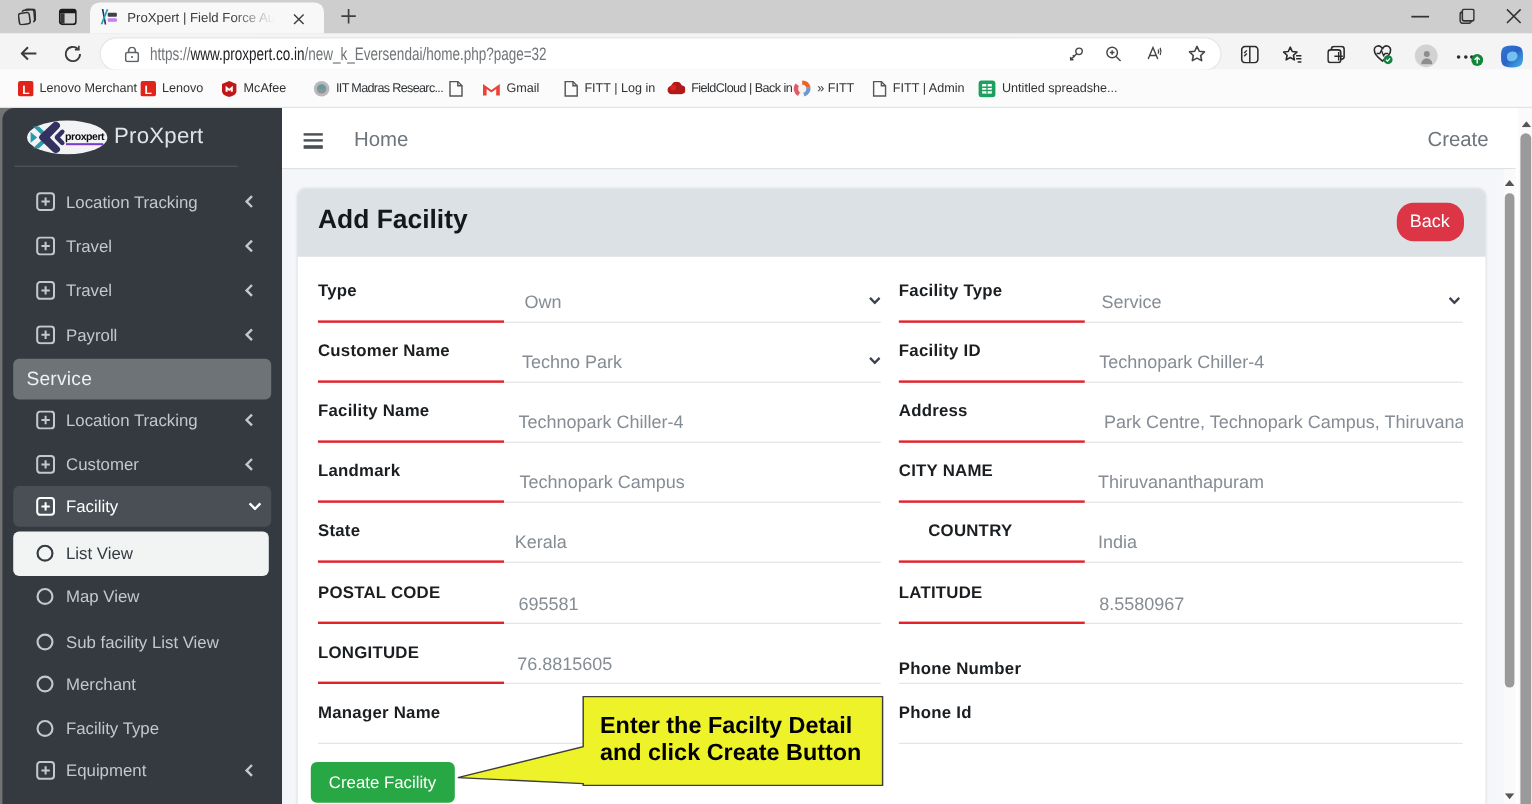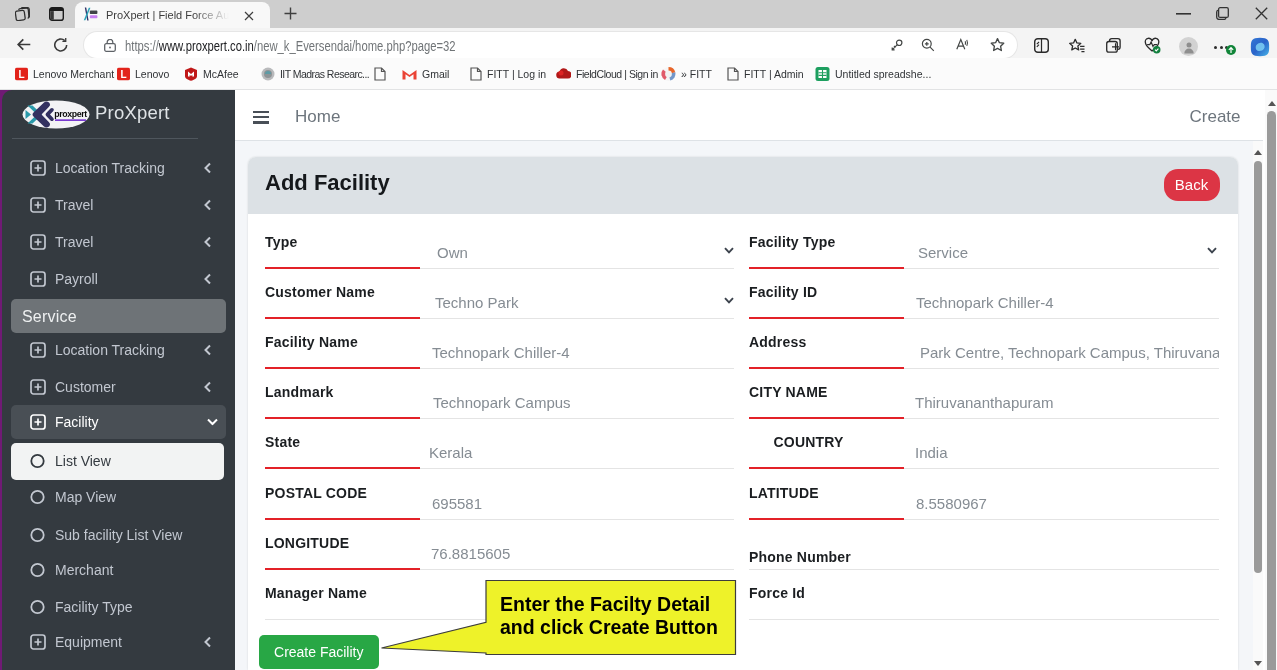--- a/index.html
+++ b/index.html
@@ -11,21 +11,21 @@
 #titlebar { position:absolute; left:0; top:0; width:1277px; height:28px; background:#cecece; }
 #tab { position:absolute; left:75px; top:2px; width:195px; height:26px; background:#f8f8f8; border-radius:8px 8px 0 0; }
 .tabtitle { position:absolute; left:31px; top:6.5px; font-size:11px; color:#3c3c3c; white-space:nowrap; width:136px; overflow:hidden; }
 #toolbar { position:absolute; left:0; top:28px; width:1277px; height:30px; background:#f4f4f4; }
 #pill { position:absolute; left:84px; top:4px; width:933px; height:26px; background:#fff; border-radius:13px; box-shadow:0 0 0 1px #e6e6e6; }
 #bookmarks { position:absolute; left:0; top:58px; width:1277px; height:32px; background:#fbfbfb; border-bottom:1px solid #e2e3e4; font-size:10.5px; color:#303336; }
 .bm { position:absolute; top:50%; transform:translateY(-50%); display:flex; align-items:center; white-space:nowrap; }
 .bm span { margin-left:5px; }
 
 
-#app { position:absolute; left:0; top:90px; width:1277px; height:580px; background:#701a75; }
+#app { position:absolute; left:0; top:90px; width:1277px; height:580px; background:#737373; }
 #sidebar { position:absolute; left:2px; top:0; width:233px; height:580px; background:#343a40; border-radius:10px 0 0 0; }
 #main { position:absolute; left:235px; top:0; width:1030px; height:580px; background:#f4f6f9; }
 #navbar { position:absolute; left:0; top:0; width:1030px; height:51px; background:#fff; border-bottom:1px solid #dee2e6; }
 #card { position:absolute; left:12.5px; top:67px; width:990px; height:513px; background:#fff; border-radius:8px 8px 0 0; box-shadow:0 0 2px rgba(0,0,0,.15); }
 #cardhead { position:absolute; left:0; top:0; width:990px; height:57px; background:#dce1e5; border-radius:8px 8px 0 0; }
 
 .menuitem { position:absolute; left:0; width:233px; height:37px; color:#c2c7d0; font-size:14px; }
 .menuitem .txt { position:absolute; left:53px; top:50%; transform:translateY(-50%); white-space:nowrap; }
 .mic { position:absolute; left:28px; top:50%; transform:translateY(-50%); }
 .chv { position:absolute; right:24px; top:50%; transform:translateY(-50%); }
@@ -197,21 +197,21 @@
           <path d="M1 1 H7.5 L11 4.5 V13 H1 Z"></path>
           <path d="M7.5 1 V4.5 H11"></path>
         </svg>
         <span style="">FITT | Log in</span>
       </div>
     <div class="bm" style="left:556px">
         <svg width="15" height="11" viewBox="0 0 15 11">
           <path d="M4 10.5 a3.5 3.5 0 0 1 -0.5 -7 a4.5 4.5 0 0 1 8.5 -0.5 a3.2 3.2 0 0 1 -0.5 7.5 Z" fill="#b11818"></path>
           <circle cx="5" cy="5" r="2.5" fill="#d22"></circle>
         </svg>
-        <span style="letter-spacing:-.45px">FieldCloud | Sign in</span>
+        <span style="letter-spacing:-.45px">FieldCloud | Back in</span>
       </div>
     <div class="bm" style="left:661px">
         <svg width="15" height="15" viewBox="0 0 15 15">
           <circle cx="7.5" cy="7.5" r="7" fill="#f6f6f6"></circle>
           <path d="M7.5 0.5 a7 7 0 0 1 6.8 5.3 L7.5 7.5 Z" fill="#e8662a"></path>
           <path d="M14.3 5.8 a7 7 0 0 1 -5 8.2 L7.5 7.5 Z" fill="#3a6fb8" opacity=".7"></path>
           <path d="M2 3 a7 7 0 0 0 2 10.5 L7.5 7.5 Z" fill="#d8273b" opacity=".75"></path>
           <circle cx="7.5" cy="7.5" r="3.4" fill="#f2f2f2"></circle>
         </svg>
         <span style="">» FITT</span>
@@ -440,21 +440,21 @@
 
         <div class="flabel" style="left:17.5px;top:377.5px">LONGITUDE</div>
         <div class="redline" style="left:17.5px;top:410.5px;width:155px"></div>
         <div class="grayline" style="left:172.5px;top:411.5px;width:314px"></div>
         <div class="fval" style="left:183.5px;top:387.5px">76.8815605</div>
         <div class="flabel" style="left:501.5px;top:392px">Phone Number</div>
         <div class="grayline" style="left:501.5px;top:411.5px;width:470px"></div>
 
         <div class="flabel" style="left:17.5px;top:427.5px">Manager Name</div>
         <div class="grayline" style="left:17.5px;top:462px;width:469px"></div>
-        <div class="flabel" style="left:501.5px;top:427.5px">Force Id</div>
+        <div class="flabel" style="left:501.5px;top:427.5px">Phone Id</div>
         <div class="grayline" style="left:501.5px;top:462px;width:470px"></div>
 
         <div class="abs" style="left:11px;top:478px;width:120.5px;height:34px;background:#28a745;border-radius:5px;color:#fff;font-size:14px;text-align:center;line-height:34px">Create Facility</div>
         <svg class="abs" style="left:130px;top:420px" width="362" height="82" viewBox="0 0 362 82">
           <path d="M357.5 3.5 L108 3.5 L108 45.3 L3.5 71 L108 76 L108 77.5 L357.5 77.5 Z" fill="#eef229" stroke="#3d3d3d" stroke-width="1.2"></path>
           <text x="122" y="34" font-family="Liberation Sans" font-size="19.5" font-weight="bold" fill="#000">Enter the Facilty Detail</text>
           <text x="122" y="56.5" font-family="Liberation Sans" font-size="19.5" font-weight="bold" fill="#000">and click Create Button</text>
         </svg>
       </div>
       <div class="abs" style="left:1017.5px;top:51px;width:10.5px;height:529px;background:#fafafa"></div>

